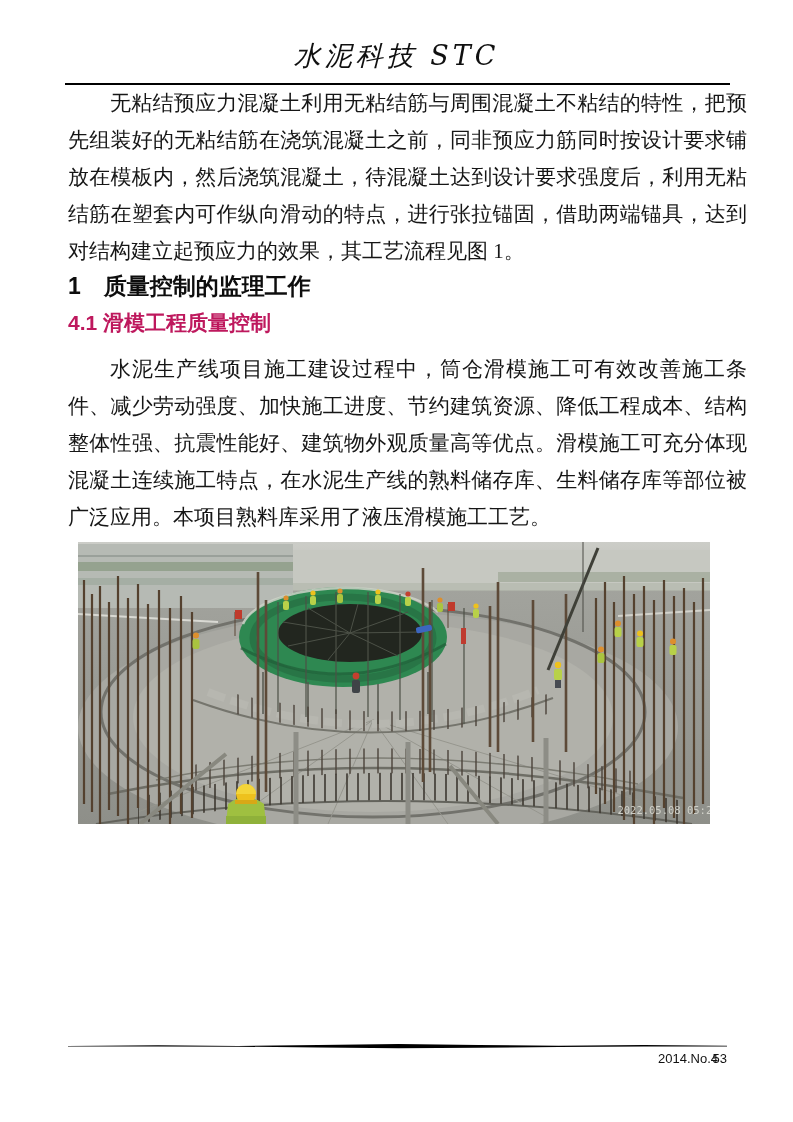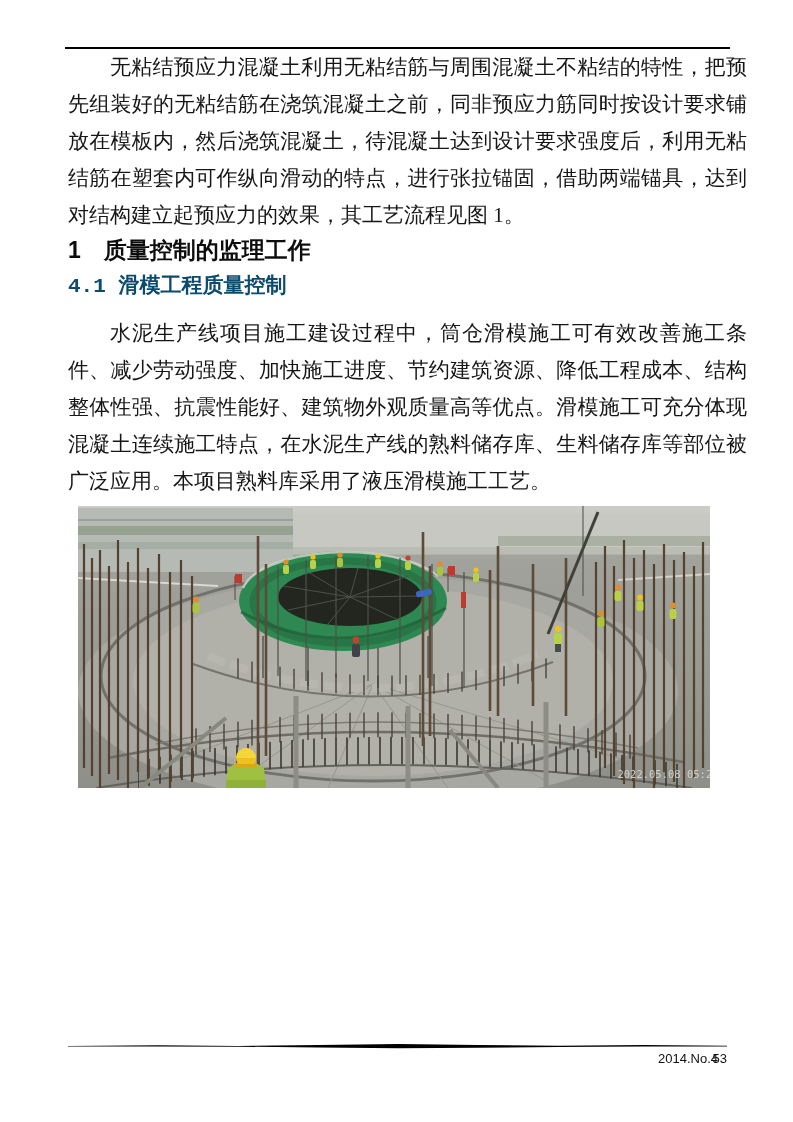--- a/index.html
+++ b/index.html
@@ -37,26 +37,26 @@
   }
   h2.sec {
     font-family:"Liberation Sans","DejaVu Sans",sans-serif;
     font-size:23px;
     font-weight:bold;
     line-height:28px;
     margin-top:2px;
     color:#0d0d0d;
   }
   h3.sub {
-    font-family:Liberation Mono, monospace;
+    font-family:Liberation Sans, sans-serif;
     font-size:21px;
     font-weight:bold;
     line-height:28px;
     margin-top:9px;
-    color:#0c4a6e;
+    color:#be185d;
   }
   p.after-heading { margin-top:14px; }
   figure.photo-wrap {
     margin:6px 0 0 10px;
     width:632px; height:282px;
     line-height:0;
   }
   figure.photo-wrap svg { display:block; }
   .footer {
     position:absolute;
@@ -74,20 +74,21 @@
   }
   .page-num { position:absolute; left:0; right:0; text-align:right; }
   .issue { position:absolute; right:9px; top:0; }
 </style>
 </head>
 <body>
 
 <div class="page">
 
   <div class="header">
+    <div class="journal-title">水泥科技 STC</div>
     <div class="header-rule"></div>
   </div>
 
   <div class="content">
     <p class="body">无粘结预应力混凝土利用无粘结筋与周围混凝土不粘结的特性，把预先组装好的无粘结筋在浇筑混凝土之前，同非预应力筋同时按设计要求铺放在模板内，然后浇筑混凝土，待混凝土达到设计要求强度后，利用无粘结筋在塑套内可作纵向滑动的特点，进行张拉锚固，借助两端锚具，达到对结构建立起预应力的效果，其工艺流程见图 1。</p>
     <h2 class="sec">1　质量控制的监理工作</h2>
     <h3 class="sub">4.1 滑模工程质量控制</h3>
     <p class="body after-heading">水泥生产线项目施工建设过程中，筒仓滑模施工可有效改善施工条件、减少劳动强度、加快施工进度、节约建筑资源、降低工程成本、结构整体性强、抗震性能好、建筑物外观质量高等优点。滑模施工可充分体现混凝土连续施工特点，在水泥生产线的熟料储存库、生料储存库等部位被广泛应用。本项目熟料库采用了液压滑模施工工艺。</p>
 
     <figure class="photo-wrap">

